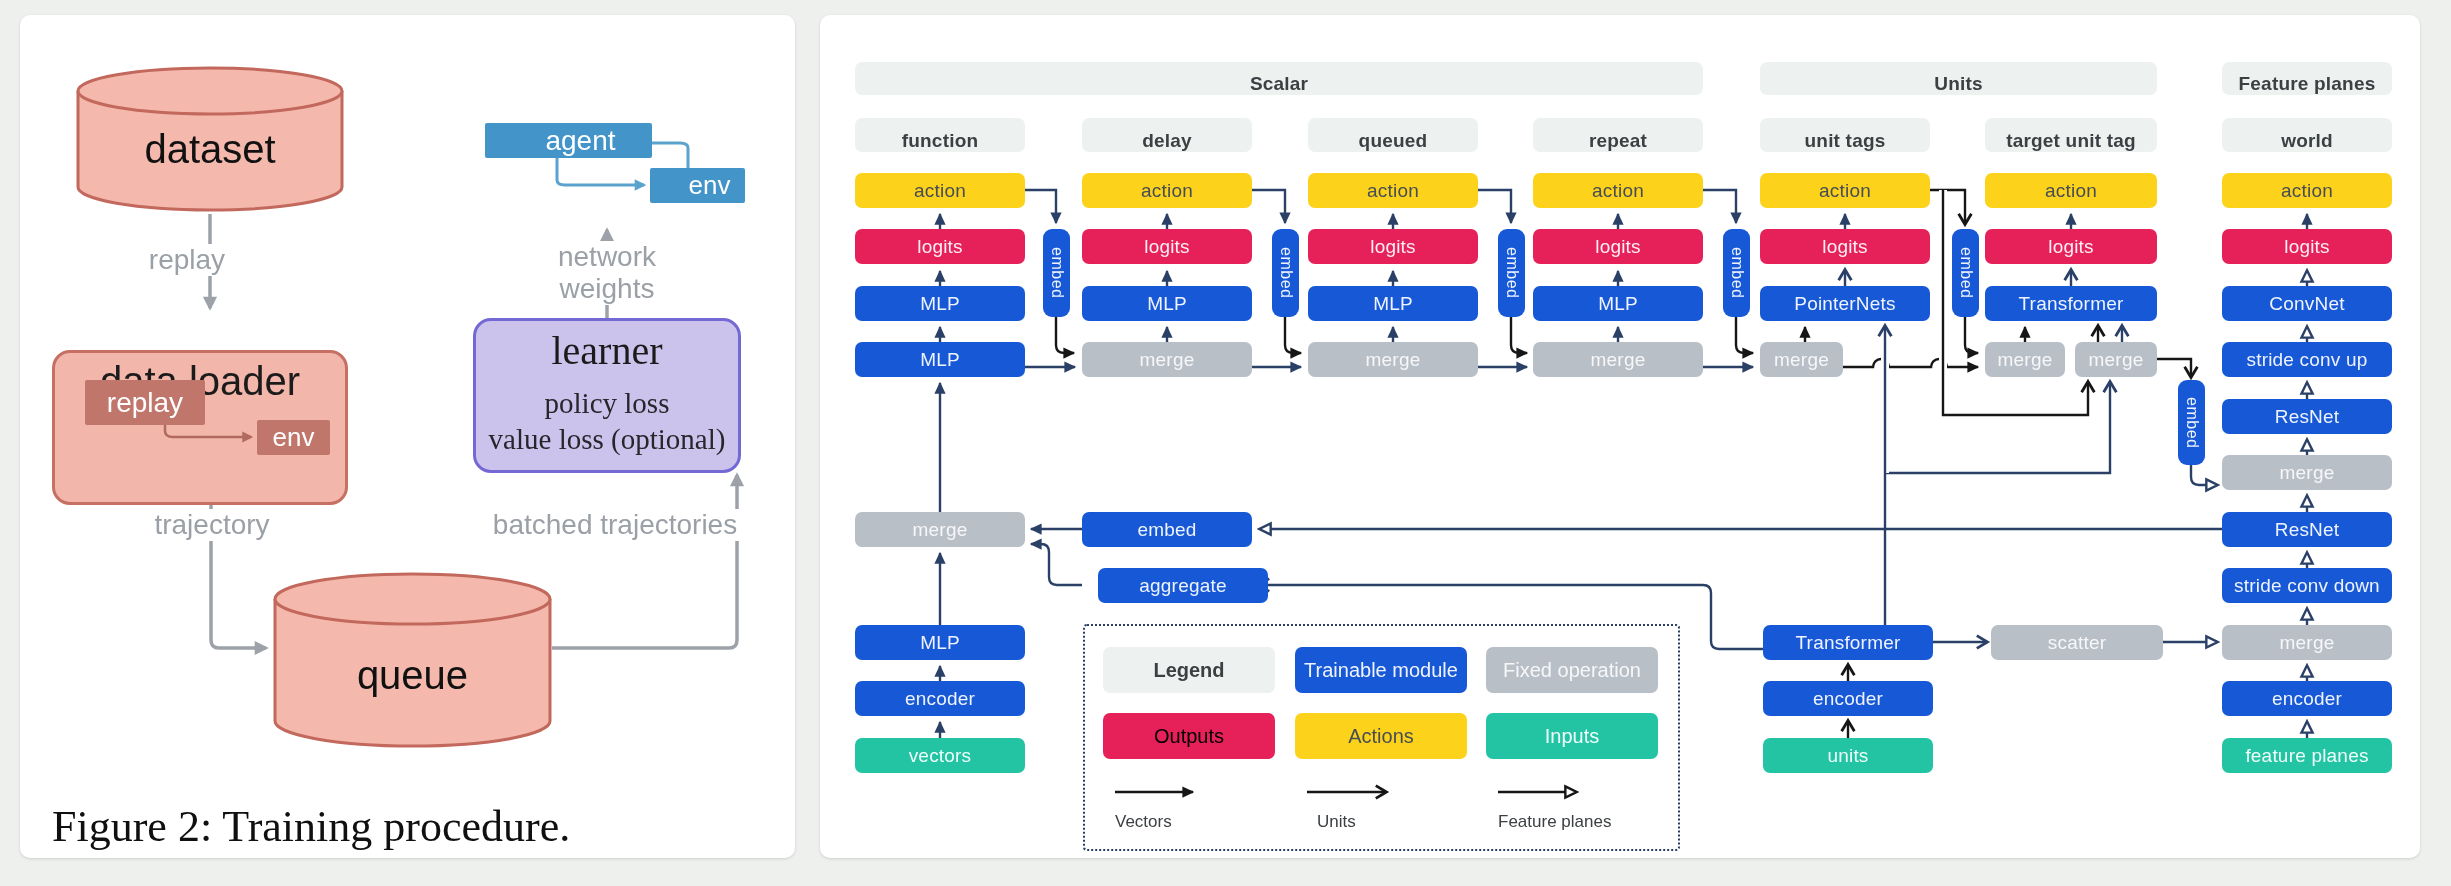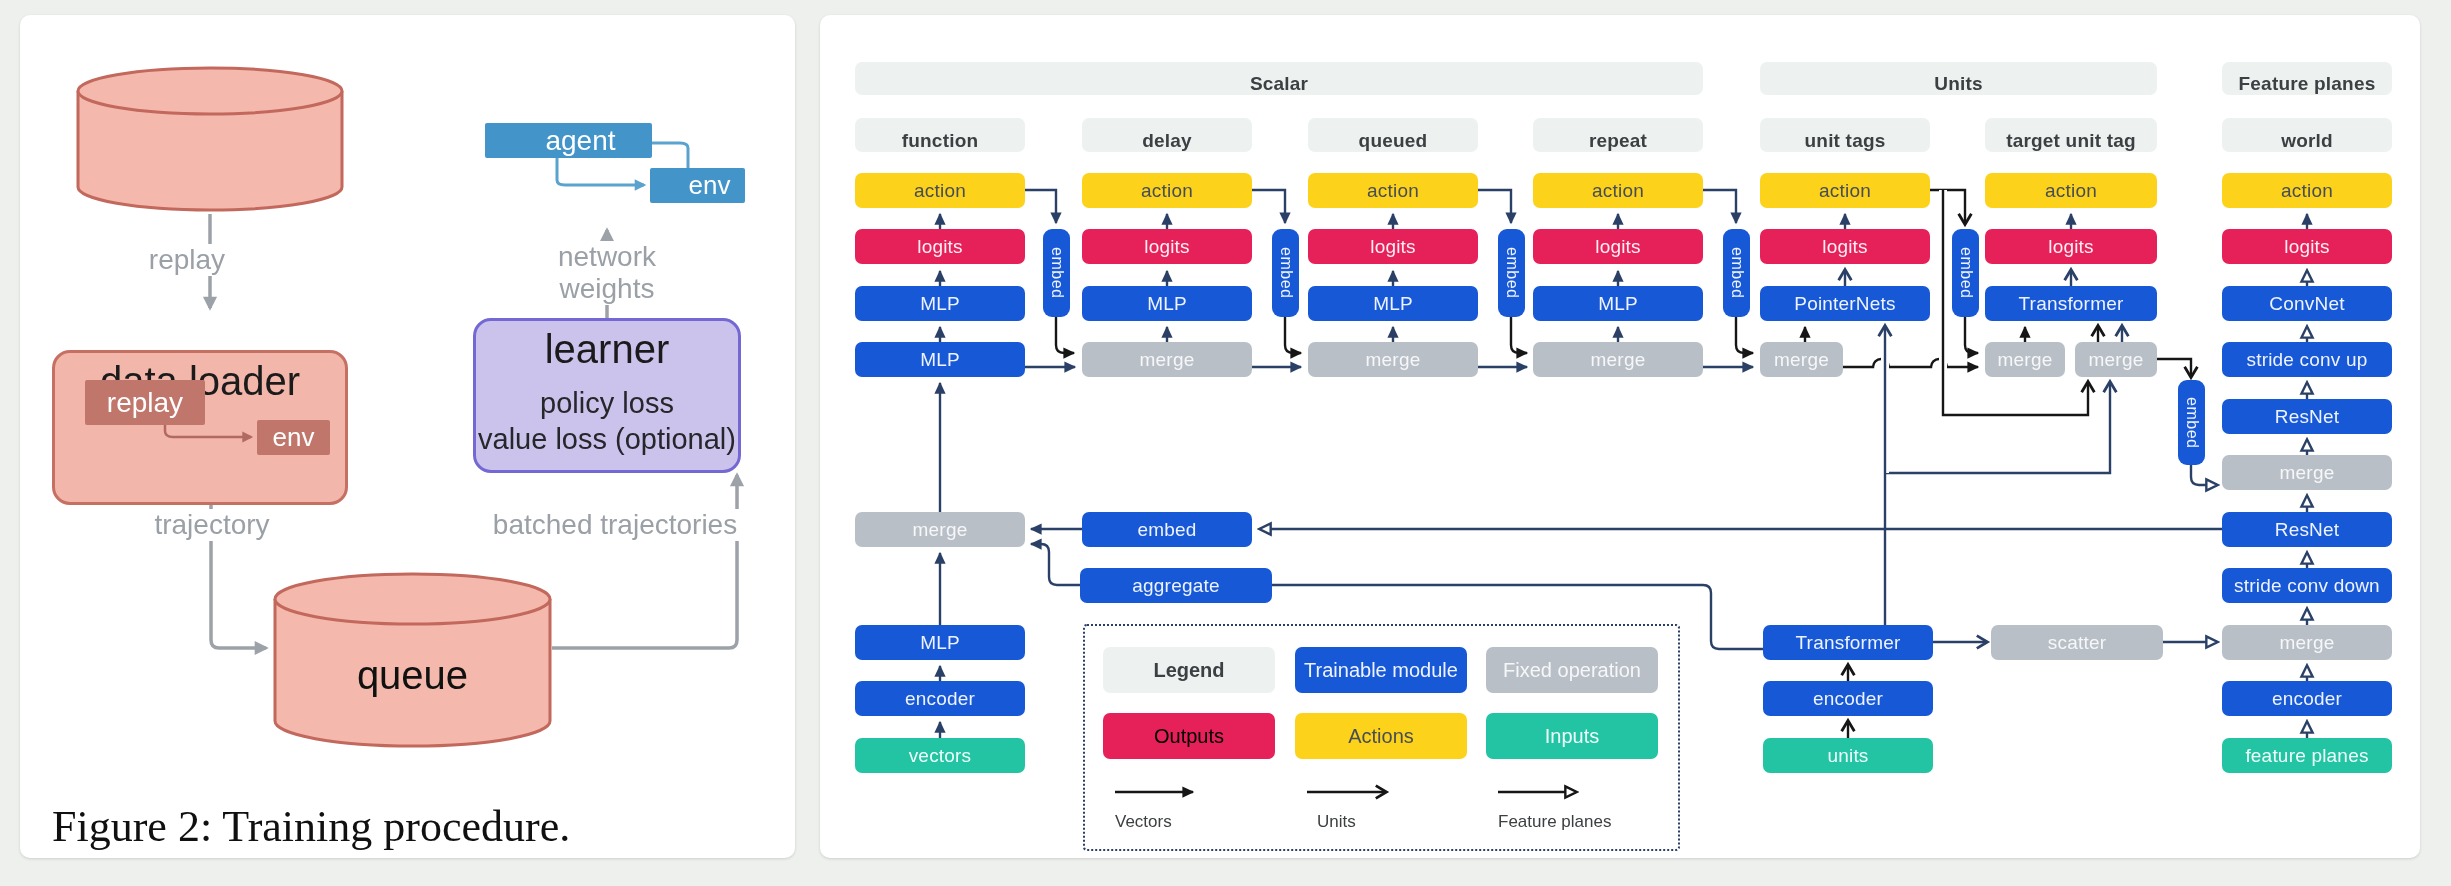--- a/index.html
+++ b/index.html
@@ -18,21 +18,21 @@
   .abs{position:absolute;}
   svg{position:absolute;left:0;top:0;}
 
   
   .lf-box{position:absolute;border-radius:18px;display:block;}
   .lf-title{width:100%;text-align:center;font-size:40px;color:#1b1b1b;position:absolute;}
   .lf-inner{position:absolute;display:flex;align-items:center;justify-content:center;
             color:#fff;font-size:28px;border-radius:2px;}
   .evaluator{background:#c9e9f3;border:3px solid #49a5d6;}
   .loader{background:#f2b6aa;border:3px solid #c66f63;}
-  .learner{background:#cbc3ec;border:3px solid #7468d4;}
+  .learner{background:#cbc3ec;border:3px solid #7468d4;font-family:Liberation Serif, serif;}
   .blue-inner{background:#4294c9;padding-left:24px;}
   .salmon-inner{background:#c1766c;}
   .cyl-label{position:absolute;text-align:center;font-size:40px;color:#111;}
   .edge-label{position:absolute;text-align:center;color:#9aa0a6;font-size:28px;background:#fff;line-height:1.15;}
   .learner-line{position:absolute;width:100%;text-align:center;font-size:29px;color:#26262b;}
   #caption{position:absolute;left:32px;top:786px;font-family:"Liberation Serif", serif;
            font-size:44px;color:#101010;}
 
   
   .rbox{position:absolute;border-radius:7px;display:flex;align-items:center;justify-content:center;
@@ -80,20 +80,21 @@
       <path d="M255 584 L255 706 A137.5 25 0 0 0 530 706 L530 584" fill="#f4b9ac" stroke="#c3685c" stroke-width="3"></path>
       <ellipse cx="392.5" cy="584" rx="137.5" ry="25" fill="#f4b9ac" stroke="#c3685c" stroke-width="3"></ellipse>
     </g>
 
     <path d="M190 199 V293" stroke="#9da2a8" stroke-width="3.5" fill="none" marker-end="url(#mf-gray)"></path>
     <path d="M587 303 V215" stroke="#9da2a8" stroke-width="3.5" fill="none" marker-end="url(#mf-gray)"></path>
     <path d="M191 452 V625 Q191 633 199 633 H246" stroke="#9da2a8" stroke-width="3.5" fill="none" marker-end="url(#mf-gray)"></path>
     <path d="M532 633 H709 Q717 633 717 625 V460" stroke="#9da2a8" stroke-width="3.5" fill="none" marker-end="url(#mf-gray)"></path>
   </svg>
 
+  <div class="cyl-label" style="left:58px;top:112px;width:264px;">dataset</div>
   <div class="cyl-label" style="left:255px;top:638px;width:275px;">queue</div>
 
   <svg width="775" height="843" style="pointer-events:none">
     <path d="M668 153 V133 Q668 128 660 128 H614" stroke="#5ba3cf" stroke-width="3" fill="none" marker-end="url(#mf-steel)"></path>
     <path d="M537 143 V165 Q537 170 545 170 H624" stroke="#5ba3cf" stroke-width="3" fill="none" marker-end="url(#mf-steel)"></path>
   </svg>
   <div class="lf-inner blue-inner" style="left:465px;top:108px;width:143px;height:35px;">agent</div>
   <div class="lf-inner blue-inner" style="left:630px;top:153px;width:71px;height:35px;font-size:26px;">env</div>
 
   <div class="lf-box loader" style="left:32px;top:303px;width:290px;height:149px;margin-top:32px;">
@@ -356,21 +357,21 @@
       </div>
       <div class="rbox mod" style="left: 35px; top: 666px; width: 170px; height: 35px;">
         <span>encoder</span>
       </div>
       <div class="rbox inp" style="left: 35px; top: 723px; width: 170px; height: 35px;">
         <span>vectors</span>
       </div>
       <div class="rbox mod" style="left: 262px; top: 497px; width: 170px; height: 35px;">
         <span>embed</span>
       </div>
-      <div class="rbox mod" style="left: 260px; top: 553px; width: 192px; height: 35px;">
+      <div class="rbox mod" style="left: 278px; top: 553px; width: 170px; height: 35px;">
         <span>aggregate</span>
       </div>
       <div class="rbox mod" style="left: 943px; top: 610px; width: 170px; height: 35px;">
         <span>Transformer</span>
       </div>
       <div class="rbox mod" style="left: 943px; top: 666px; width: 170px; height: 35px;">
         <span>encoder</span>
       </div>
       <div class="rbox inp" style="left: 943px; top: 723px; width: 170px; height: 35px;">
         <span>units</span>

